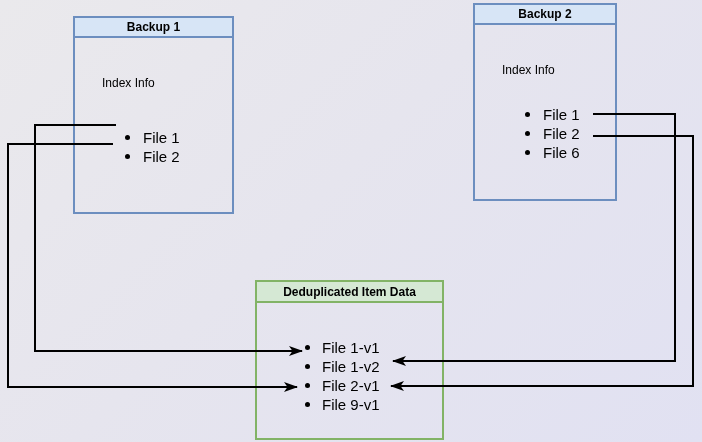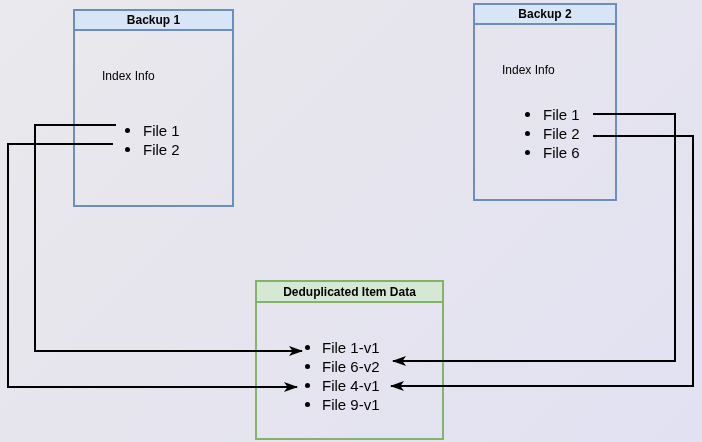--- a/index.html
+++ b/index.html
@@ -40,21 +40,21 @@
     height: 20px;
     background: #d7e5f6;
     border-bottom: 2px solid #6c8ebf;
   }
   .box.green { border: 2px solid #82b366; }
   .box.green .hdr {
     height: 21px;
     background: #d5e8d4;
     border-bottom: 2px solid #82b366;
   }
-  #backup1 { left: 73px;  top: 9px;   width: 161px; height: 198px; }
+  #backup1 { left: 73px;  top: 16px;   width: 161px; height: 198px; }
   #backup2 { left: 445px; top: 3px;   width: 144px; height: 198px; margin-left: 28px; }
   #dedup   { left: 255px; top: 280px; width: 189px; height: 160px; padding-left: 12px; }
 
   .subtitle {
     position: absolute;
     left: 27px;
     top: 56px;
     font-size: 12px;
     line-height: 19px;
   }
@@ -137,19 +137,19 @@
       <li>File 1</li>
       <li>File 2</li>
       <li>File 6</li>
     </ul>
   </div>
 
   <div class="box green" id="dedup">
     <div class="hdr">Deduplicated Item Data</div>
     <ul class="filelist">
       <li>File 1-v1</li>
-      <li>File 6-v2</li>
-      <li>File 4-v1</li>
+      <li>File 1-v2</li>
+      <li>File 2-v1</li>
       <li>File 9-v1</li>
     </ul>
   </div>
 
 </div>
 
 </body></html>

